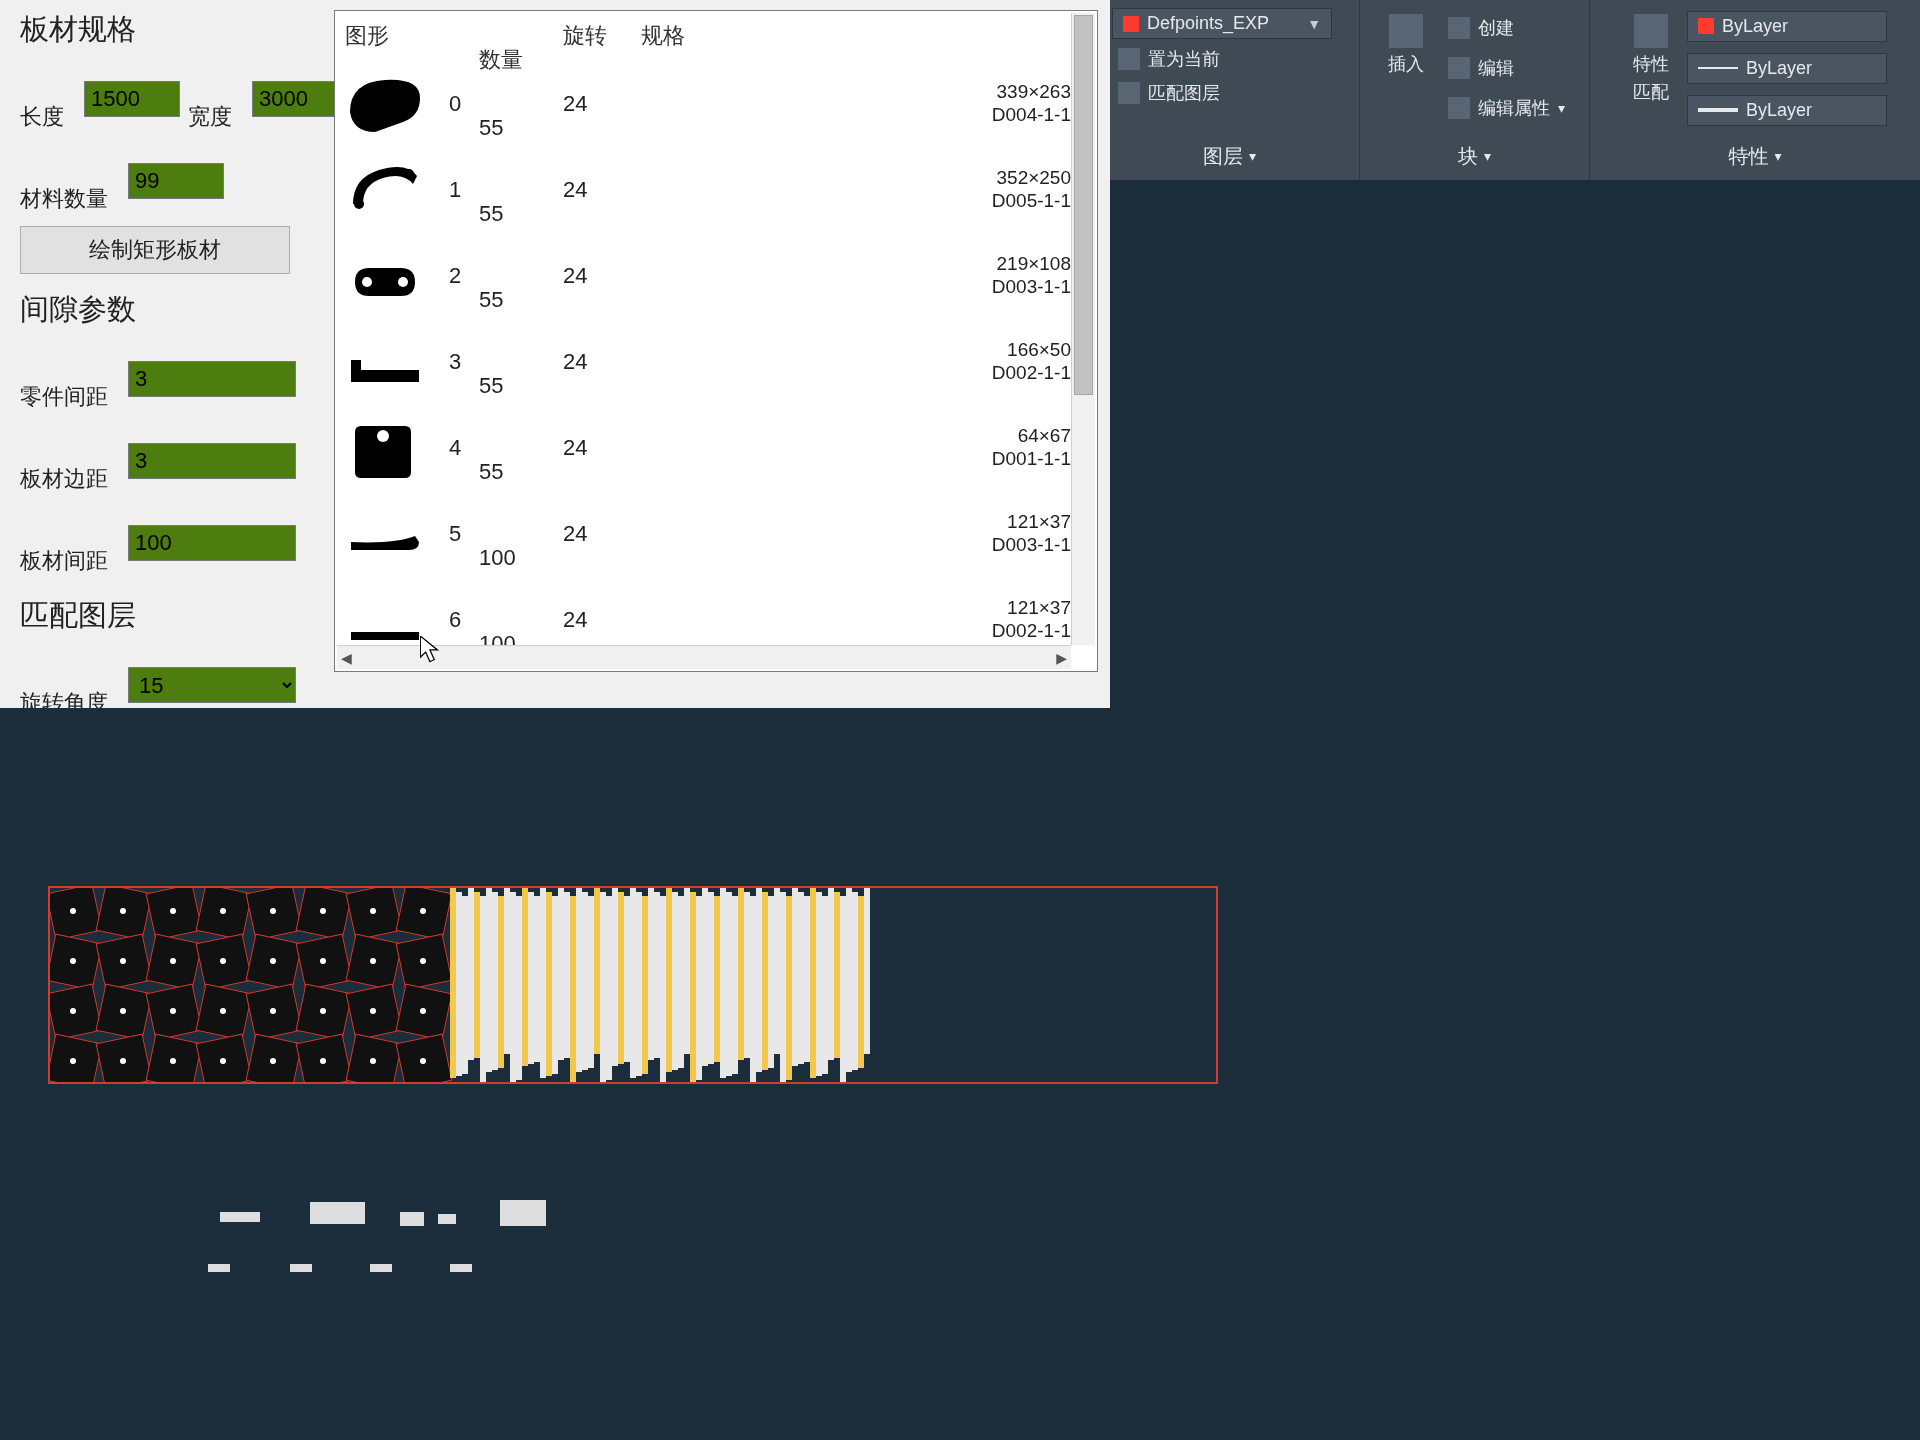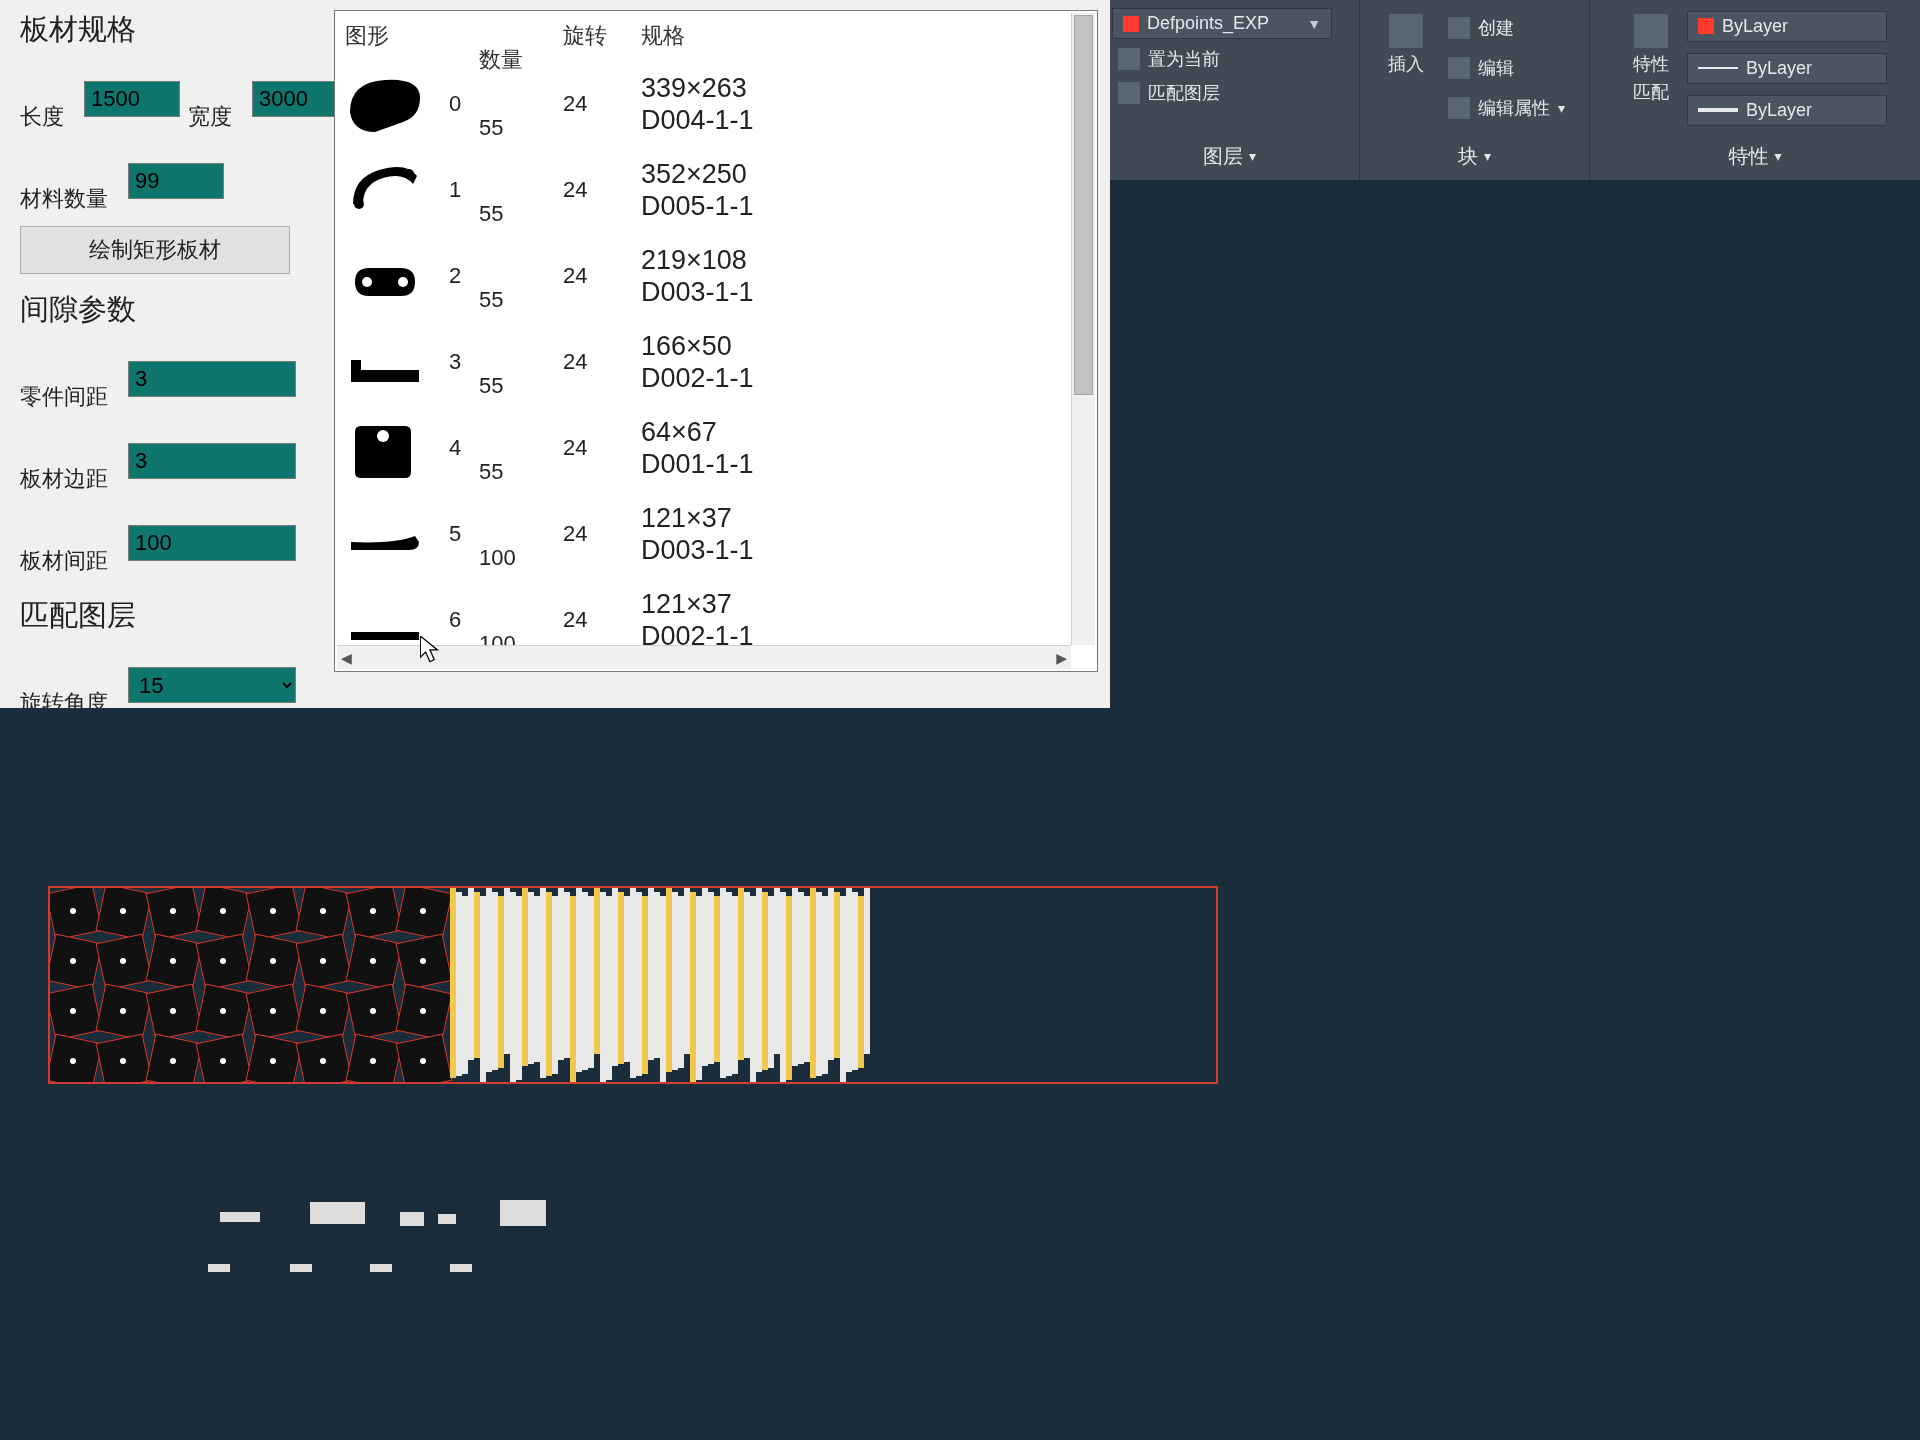--- a/index.html
+++ b/index.html
@@ -32,21 +32,21 @@
               gap: 14px; font-size: 22px; color: #222; }
     .col-a { width: 300px; display: flex; flex-direction: column; gap: 8px; }
     .col-b { width: 190px; display: flex; flex-direction: column; gap: 8px; padding-top: 6px; }
     .col-c { flex: 1; display: flex; flex-direction: column; }
 
     .grp-title { font-size: 29px; margin-bottom: 4px; }
     .row { display: flex; align-items: center; gap: 8px; margin: 4px 0; }
     .lab { min-width: 56px; margin-top: 36px; }
     .lab.w { min-width: 100px; }
     input.txt, select.sel { font-size: 22px; padding: 2px 6px; border: 1px solid #7a7a7a;
-                 background: #0f766e; color: #000; height: 36px; }
+                 background: #4d7c0f; color: #000; height: 36px; }
     .txt.sm { width: 96px; }
     .txt.md { width: 168px; }
     select.sel { width: 168px; }
 
     .btn { background: #e1e1e1; border: 1px solid #adadad; padding: 8px 0;
            font-size: 22px; text-align: center; cursor: default; }
     .btn.wide { width: 270px; }
     .btn.half { width: 130px; }
     .btn.colb { width: 176px; }
 
@@ -63,21 +63,21 @@
     .tc.shape { width: 104px; }
     .tc.idx   { width: 30px; }
     .tc.qty   { width: 84px; margin-top: 48px; }
     .tc.rot   { width: 78px; }
     .tc.spec  { flex: 1; }
     .tbody { overflow: hidden; flex: 1; }
     .trow { display: flex; align-items: center; height: 86px; padding: 0 26px 0 10px; }
     .shape-ico { width: 80px; height: 64px; display: flex; align-items: center;
                  justify-content: center; }
     .shape-ico svg { width: 80px; height: 64px; }
-    .spec-two { line-height: 1.2; font-size: 27px; }
+    .spec-two { line-height: 1.2; font-size: 19px; text-align: right; }
 
     .vscroll { position: absolute; top: 2px; right: 2px; width: 24px; bottom: 26px;
                background: #f0f0f0; border-left: 1px solid #d0d0d0; }
     .vscroll .thumb { position: absolute; left: 2px; right: 2px; top: 2px; height: 380px;
                       background: #c2c2c2; border: 1px solid #a6a6a6; }
     .hscroll { position: absolute; left: 2px; right: 26px; bottom: 2px; height: 24px;
                background: #f0f0f0; border-top: 1px solid #d0d0d0; display: flex;
                align-items: center; justify-content: space-between; padding: 0 4px;
                font-size: 14px; color: #555; }
 

